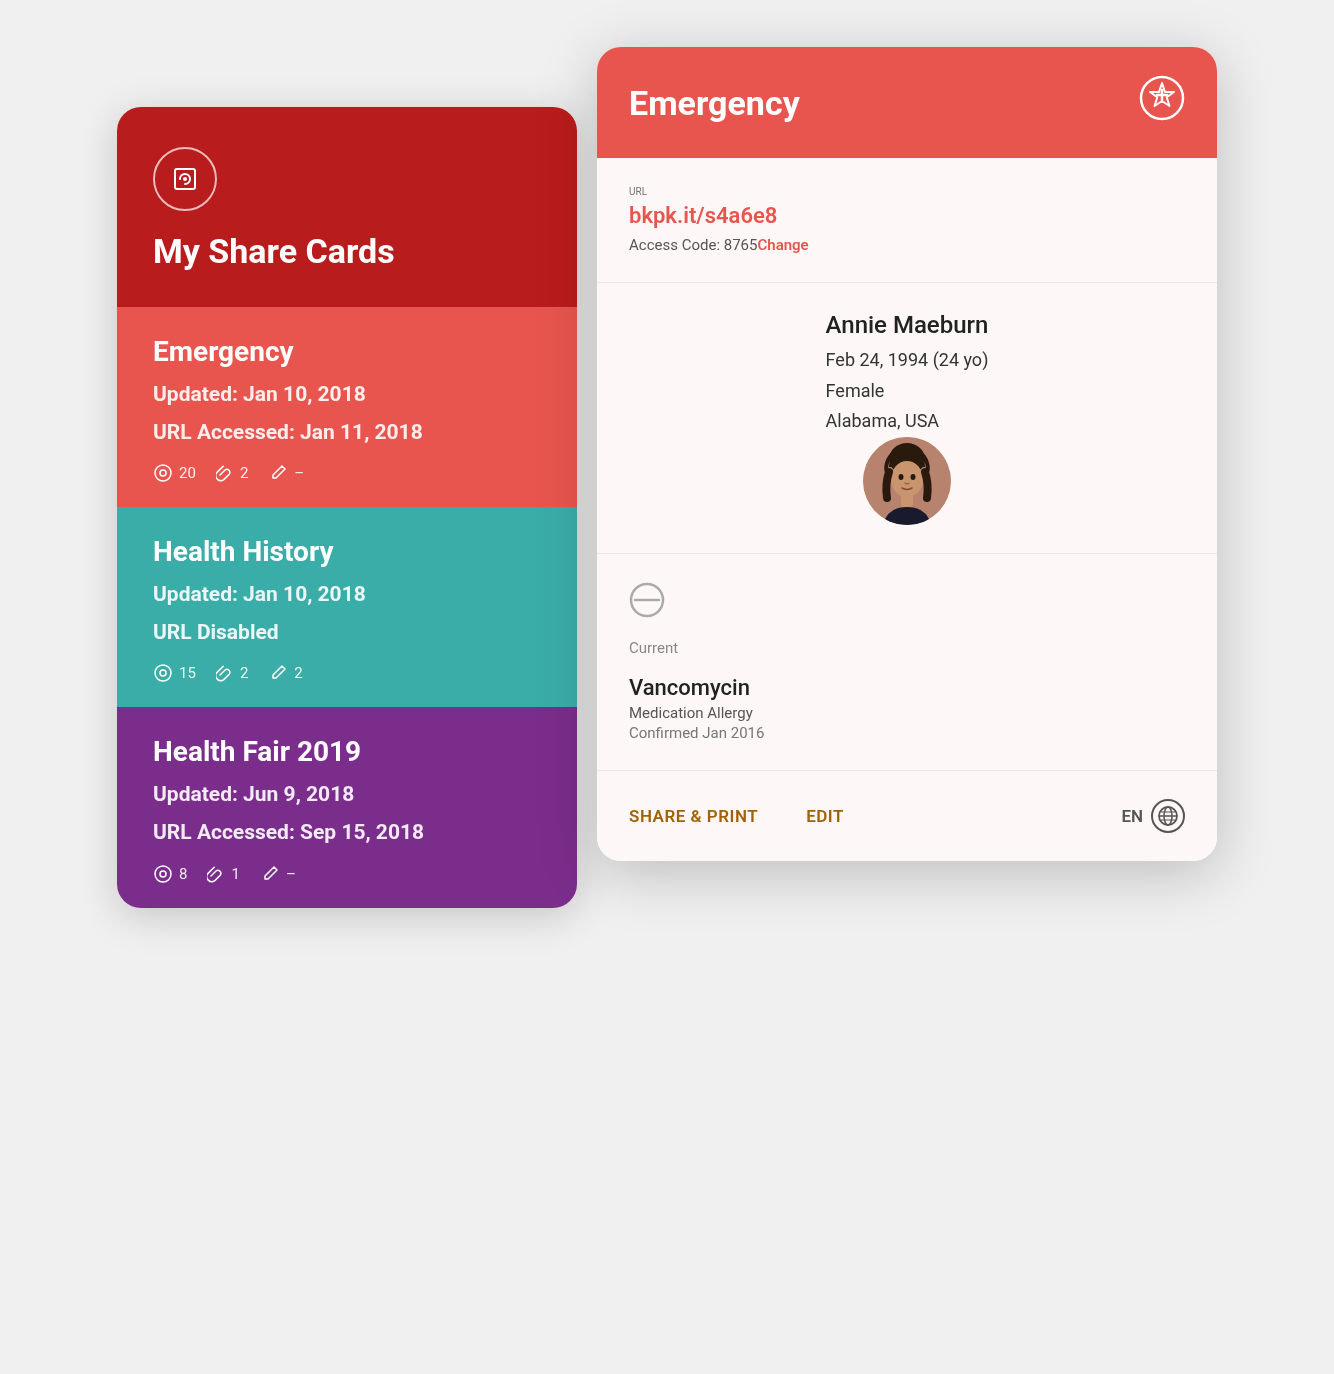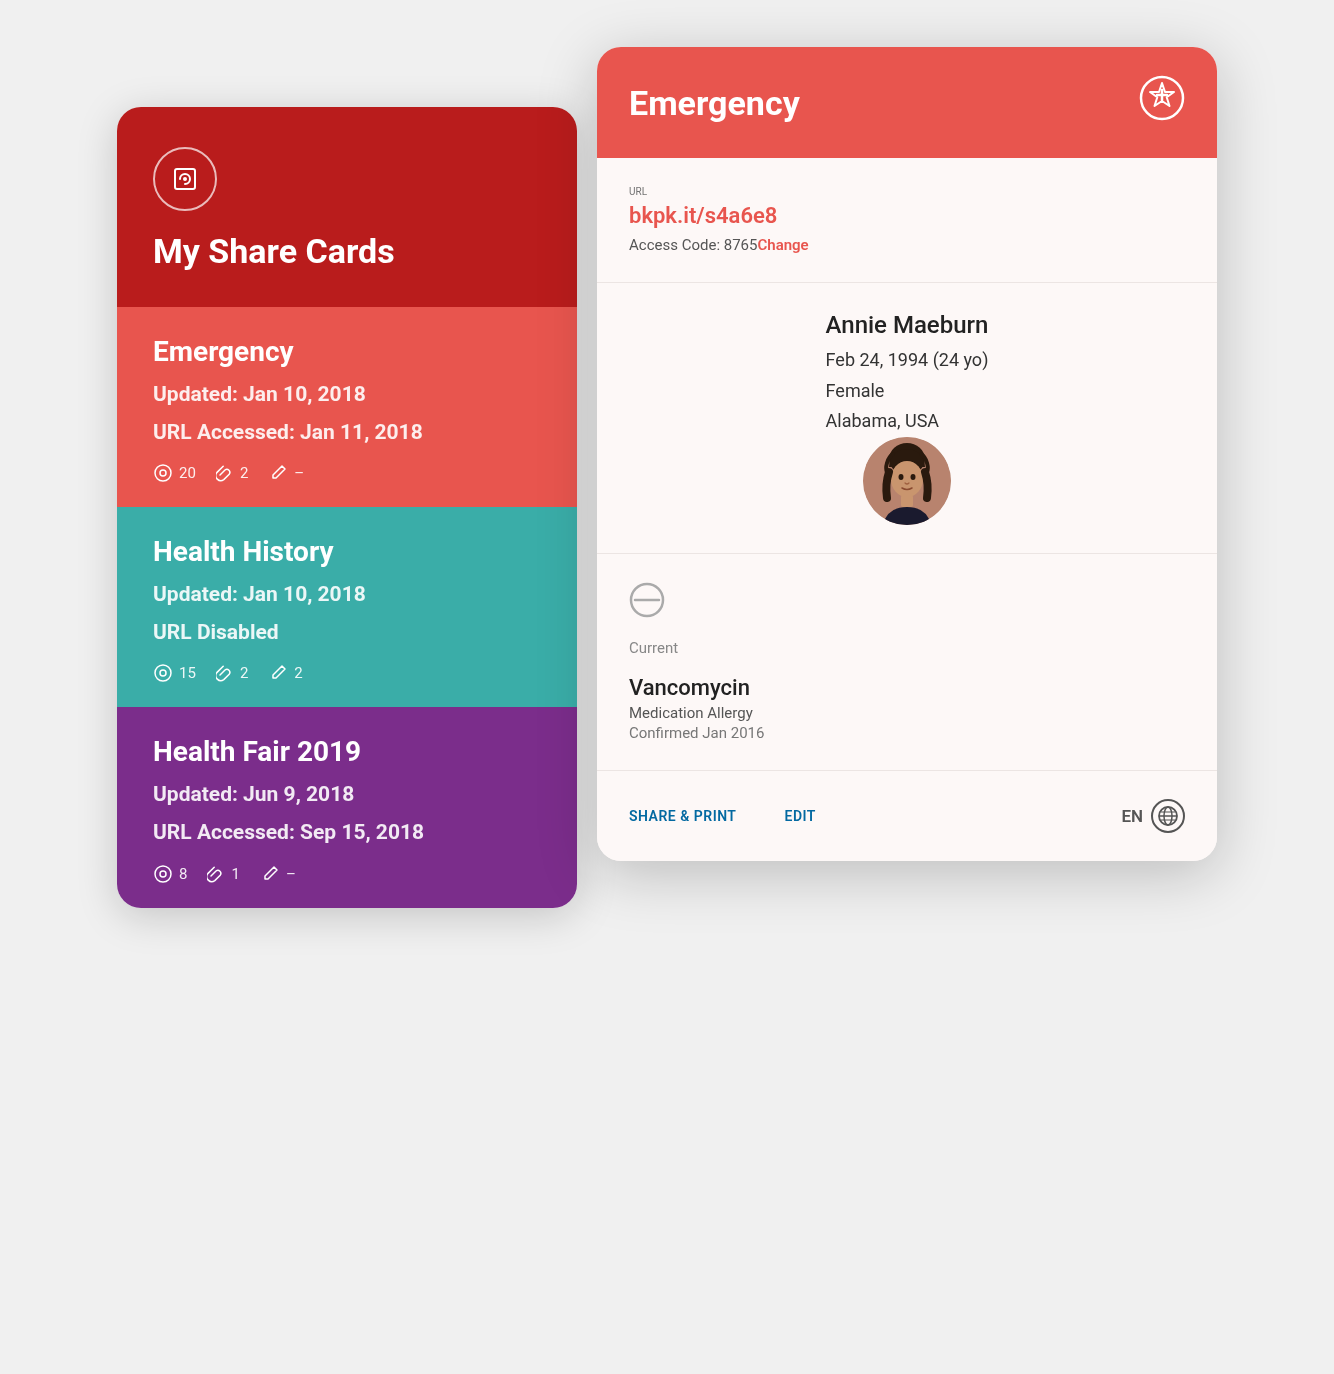--- a/index.html
+++ b/index.html
@@ -255,23 +255,23 @@
     
     .right-footer {
       background: #fdf8f7;
       padding: 28px 32px;
       display: flex;
       align-items: center;
       gap: 48px;
     }
 
     .footer-btn {
-      font-size: 14px;
+      font-size: 17px;
       font-weight: 600;
-      color: #0369a1;
+      color: #a16207;
       letter-spacing: 0.5px;
       cursor: pointer;
     }
 
     .footer-lang {
       display: flex;
       align-items: center;
       gap: 8px;
       margin-left: auto;
       font-size: 17px;

